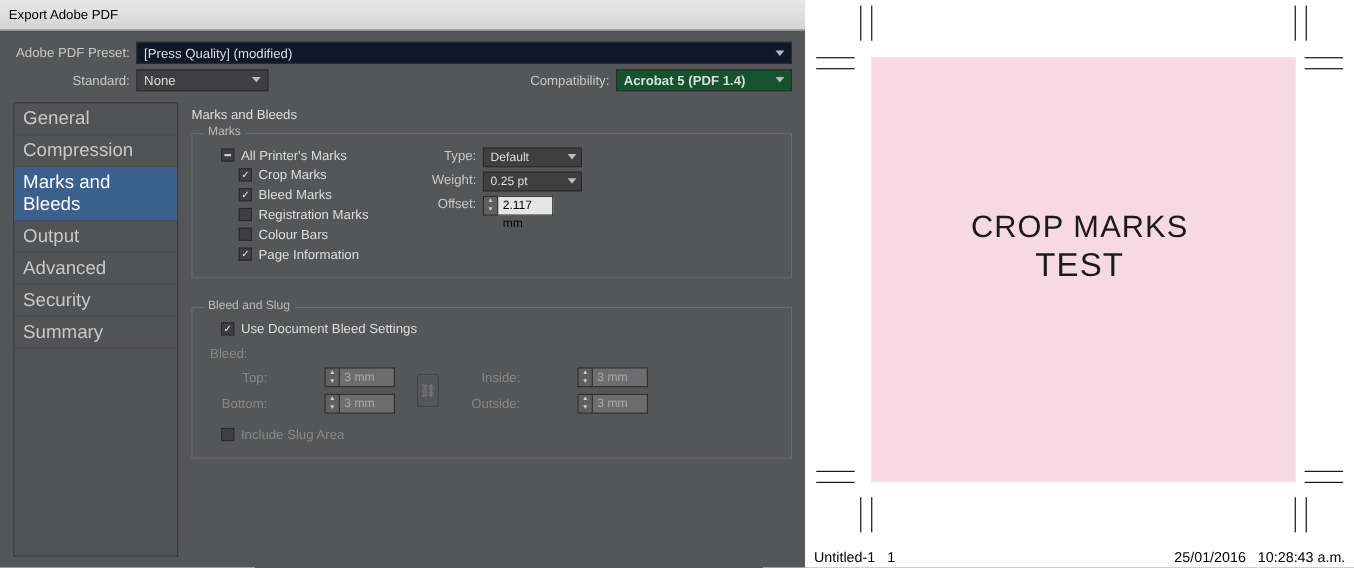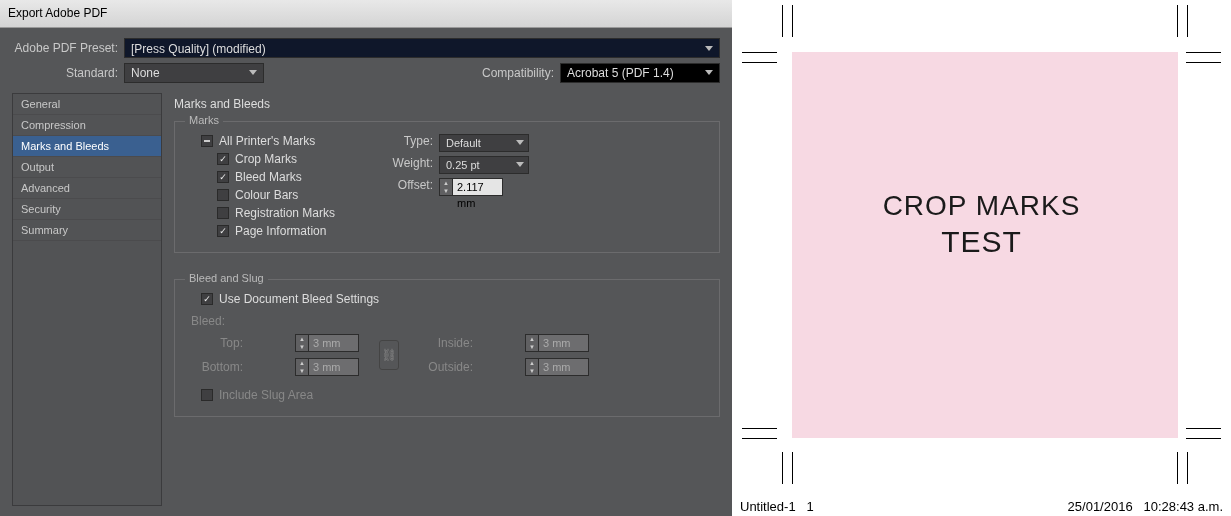--- a/index.html
+++ b/index.html
@@ -5,30 +5,30 @@
   * { box-sizing: border-box; margin: 0; padding: 0; font-family: Tahoma, Arial, sans-serif; }
   body { width: 1231px; height: 516px; display: flex; background: #fff; }
   .dialog { width: 732px; height: 516px; background: #555658; display: flex; flex-direction: column; }
   .titlebar { height: 28px; background: linear-gradient(180deg, #e8e8e8, #d4d4d4); color: #000; font-size: 12px; padding: 6px 8px; border-bottom: 1px solid #999; }
   .preset-row { display: flex; align-items: center; padding: 10px 12px 3px 12px; color: #c8c8c8; font-size: 12px; }
   .preset-row .lbl { width: 112px; text-align: right; padding-right: 6px; }
   .preset-val { flex: 1; background: #0f172a; height: 20px; line-height: 20px; color: #ddd; padding: 0 6px; border: 1px solid #2c2c2c; position: relative; }
   .preset-val .tri { position: absolute; right: 6px; top: 7px; }
   .std-row { display: flex; align-items: center; padding: 2px 12px 10px 12px; color: #c8c8c8; font-size: 12px; }
   .std-row .lbl { width: 112px; text-align: right; padding-right: 6px; }
-  .std-row .sel { width: 140px; height: 20px; background: #3f3f41; border: 1px solid #2c2c2c; color: #ddd; line-height: 18px; padding: 0 6px; position: relative; }
+  .std-row .sel { width: 120px; height: 20px; background: #3f3f41; border: 1px solid #2c2c2c; color: #ddd; line-height: 18px; padding: 0 6px; position: relative; }
   .std-row .sel .tri { position: absolute; right: 6px; top: 6px; }
   .std-row .gap { flex: 1; }
   .std-row .compat-lbl { padding-right: 6px; }
-  .std-row .compat-sel { width: 160px; height: 20px; background: #000000; border: 1px solid #2c2c2c; color: #ddd; line-height: 18px; padding: 0 6px; position: relative; }
+  .std-row .compat-sel { width: 160px; height: 20px; background: #14532d; border: 1px solid #2c2c2c; color: #ddd; line-height: 18px; padding: 0 6px; position: relative; font-weight: bold; }
   .std-row .compat-sel .tri { position: absolute; right: 6px; top: 6px; }
   .tri { width: 0; height: 0; border-left: 4px solid transparent; border-right: 4px solid transparent; border-top: 5px solid #bbb; display: inline-block; }
   .body { flex: 1; display: flex; padding: 0 12px 10px 12px; gap: 12px; }
   .sidebar { width: 150px; border: 1px solid #3b3b3d; background: #525355; }
-  .side-item { font-size: 11px; color: #c8c8c8; padding: 4px 8px; cursor: default; border-bottom: 1px solid #4b4b4d; }
+  .side-item { font-size: 17px; color: #c8c8c8; padding: 4px 8px; cursor: default; border-bottom: 1px solid #4b4b4d; }
   .side-item.active { background: #3a6090; color: #fff; }
   .panel { flex: 1; color: #c8c8c8; font-size: 12px; }
   .panel-title { padding: 4px 0 10px 0; color: #ddd; }
   .group { border: 1px solid #6b6b6d; padding: 10px 14px 12px 14px; margin-bottom: 26px; position: relative; }
   .group .legend { position: absolute; top: -8px; left: 10px; background: #555658; padding: 0 4px; font-size: 11px; color: #bbb; }
   .marks-row { display: flex; }
   .marks-left { width: 190px; }
   .marks-right { flex: 1; }
   .chk { display: flex; align-items: center; padding: 2px 12px; }
   .chk .box { width: 12px; height: 12px; border: 1px solid #2a2a2a; background: #3f3f41; margin-right: 6px; display: flex; align-items: center; justify-content: center; font-size: 9px; color: #eee; }
@@ -114,25 +114,25 @@
               <div class="chk checked">
                 <div class="box"></div>
                 <span class="txt">Crop Marks</span>
               </div>
               <div class="chk checked">
                 <div class="box"></div>
                 <span class="txt">Bleed Marks</span>
               </div>
               <div class="chk">
                 <div class="box"></div>
+                <span class="txt">Registration Marks</span>
+              </div>
+              <div class="chk">
+                <div class="box"></div>
                 <span class="txt">Colour Bars</span>
-              </div>
-              <div class="chk">
-                <div class="box"></div>
-                <span class="txt">Registration Marks</span>
               </div>
               <div class="chk checked">
                 <div class="box"></div>
                 <span class="txt">Page Information</span>
               </div>
             </div>
           </div>
           <div class="marks-right">
             <div class="ctl-row">
               <div class="lbl">Type:</div>

